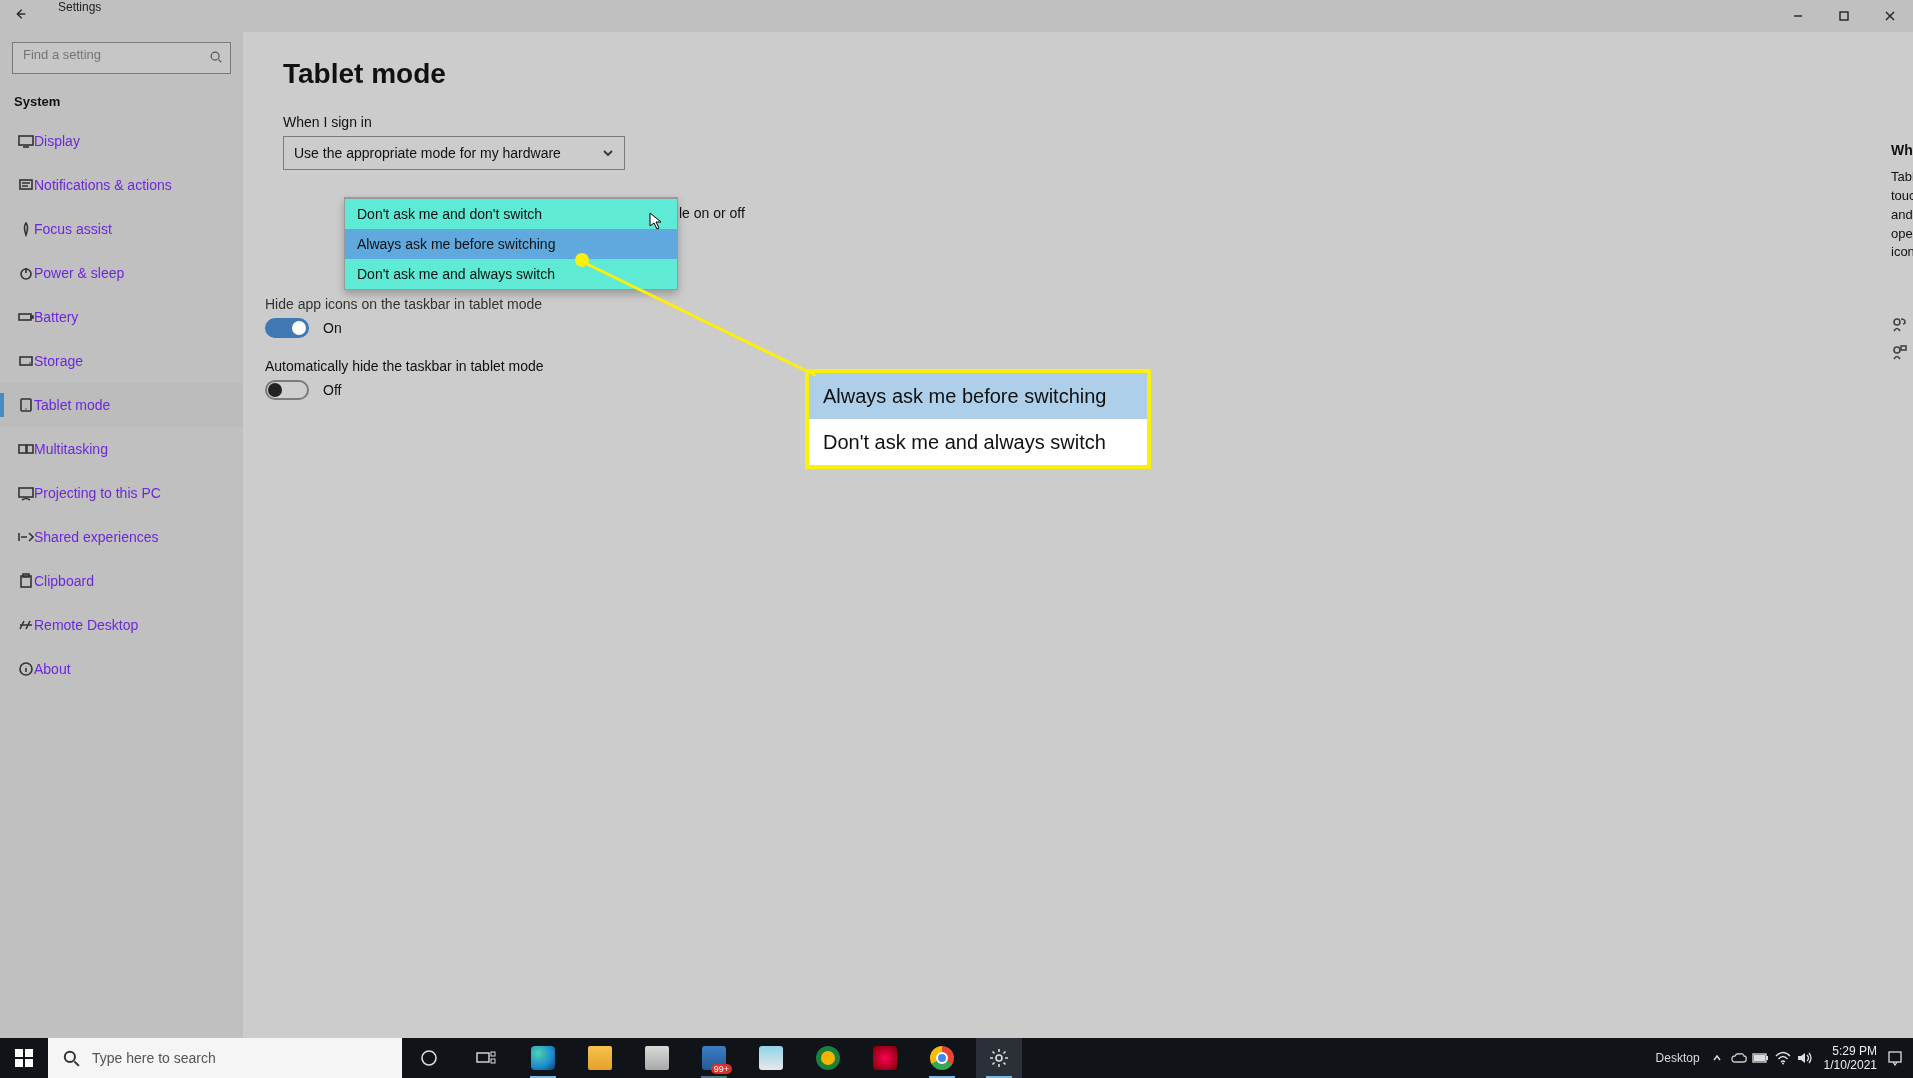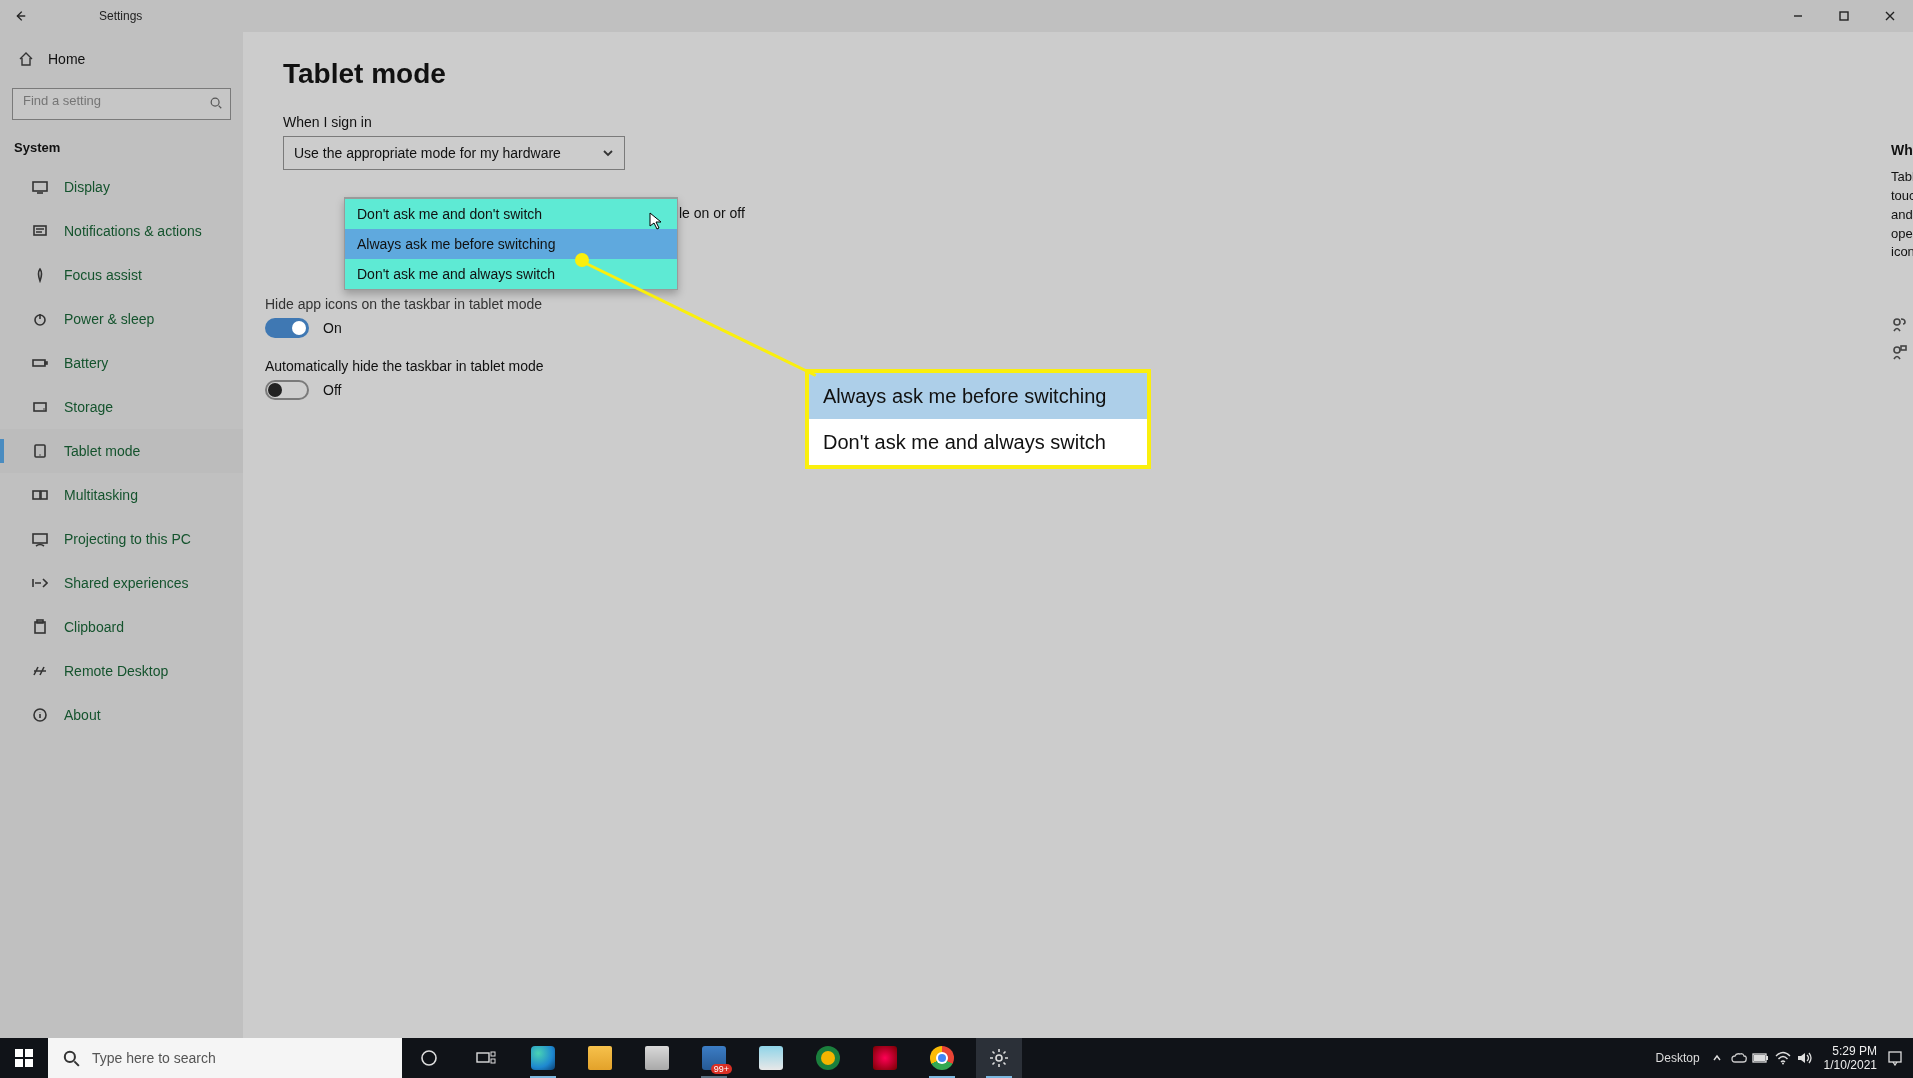--- a/index.html
+++ b/index.html
@@ -19,34 +19,34 @@
     --toggle-off-bg:#cfcfcf;
     --toggle-off-border:#7a7a7a;
     --taskbar-bg:#101318;
     --taskbar-search:#f5f5f5;
     --yellow:#faef0d;
     --white:#ffffff;
   }
   html,body{margin:0;padding:0;width:1913px;height:1078px;font-family:"Segoe UI",Tahoma,Arial,sans-serif;font-size:14px;color:var(--text);overflow:hidden;background:#000;}
   .settings-window{position:absolute;left:0;top:0;right:0;bottom:40px;background:var(--content-bg);}
   
-  .titlebar{height:32px;display:flex;align-items:center;position:relative;background:var(--win-bg);gap:41px;}
+  .titlebar{height:32px;display:flex;position:relative;background:var(--win-bg);}
   .titlebar .back{width:28px;height:28px;margin-left:6px;display:flex;align-items:center;justify-content:center;}
   .titlebar .title{margin-left:24px;font-size:12px;color:#222;}
   .win-controls{position:absolute;right:0;top:0;display:flex;height:32px;}
   .win-controls .wc{width:46px;display:flex;align-items:center;justify-content:center;}
   .win-controls svg{width:10px;height:10px;stroke:#222;stroke-width:1.4;fill:none;}
   
   .sidebar{position:absolute;left:0;top:32px;width:var(--sidebar-w);bottom:0;background:var(--win-bg);}
   .home-row{height:38px;display:flex;align-items:center;padding:0 18px;margin-top:8px;gap:14px;font-size:14px;color:#111;}
   .search-wrap{margin:10px 12px 8px 12px;position:relative;}
   .search{width:100%;height:32px;border:1px solid var(--border);background:#c6c6c6;color:#444;font-size:13px;padding:0 30px 8px 10px;box-sizing:border-box;}
   .search-icon{position:absolute;right:8px;top:8px;}
   .section-label{font-size:13px;font-weight:600;color:#111;padding:12px 14px 10px 14px;}
-  .nav-item{height:44px;display:flex;align-items:center;padding-left:32px;gap:16px;font-size:14px;color:#14532d;position:relative;}
+  .nav-item{height:44px;display:flex;align-items:center;padding-left:18px;font-size:14px;color:#6d28d9;position:relative;}
   .nav-item.selected{background:var(--nav-sel);}
   .nav-item.selected::before{content:"";position:absolute;left:0;top:10px;bottom:10px;width:4px;background:var(--nav-sel-bar);}
   .nav-item svg{width:16px;height:16px;stroke:#333;stroke-width:1.6;fill:none;flex:0 0 16px;}
   
   .content{position:absolute;left:var(--sidebar-w);top:32px;right:0;bottom:0;background:var(--content-bg);}
   .page{padding:26px 40px 0 40px;}
   .page h1{font-size:28px;font-weight:600;margin:0 0 24px 0;color:#111;}
   .setting-label{font-size:14px;color:#111;margin-bottom:6px;}
   .combo{width:320px;height:32px;border:1px solid var(--border);display:flex;align-items:center;justify-content:space-between;padding:0 10px;color:#111;margin-bottom:14px;position:relative;}
   .combo svg{width:12px;height:12px;stroke:#333;stroke-width:1.8;fill:none;}
@@ -122,26 +122,20 @@
         </div>
       <div class="wc">
           <svg viewBox="0 0 10 10">
             <path d="M1 1 L9 9 M9 1 L1 9"></path>
           </svg>
         </div>
     </div>
   </div>
 
   <div class="sidebar">
-    <div class="home-row">
-      <svg viewBox="0 0 16 16" width="16" height="16">
-          <path d="M2 8 L8 2 L14 8 M4 7 V14 H12 V7" fill="none" stroke="#333" stroke-width="1.4"></path>
-        </svg>
-      <span>Home</span>
-    </div>
     <div class="search-wrap">
       <input class="search" placeholder="Find a setting" style="">
       <svg class="search-icon" width="14" height="14" viewBox="0 0 16 16">
           <circle cx="7" cy="7" r="4.5" fill="none" stroke="#555" stroke-width="1.4"></circle>
           <path d="M11 11 L14 14" stroke="#555" stroke-width="1.4"></path>
         </svg>
     </div>
     <div class="section-label">System</div>
 
     <div class="nav-item">

